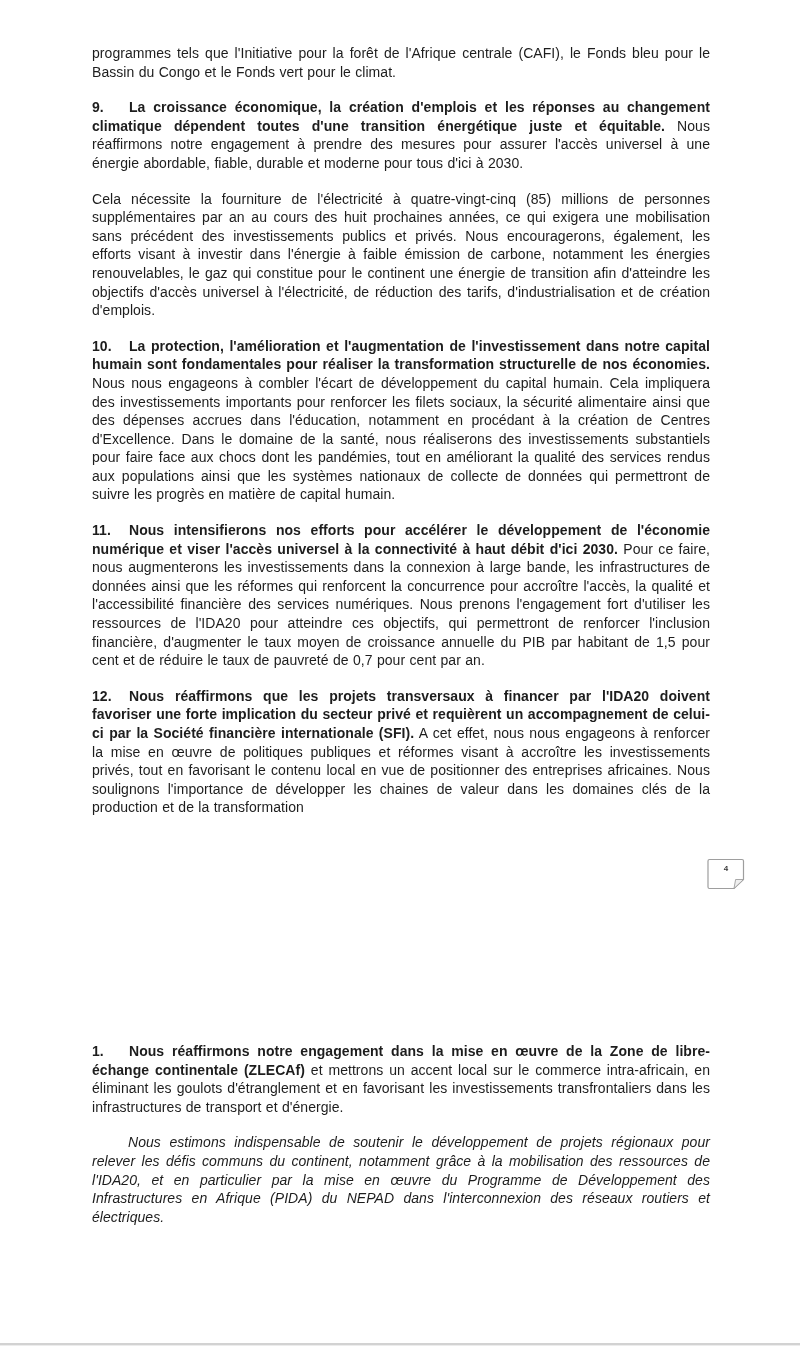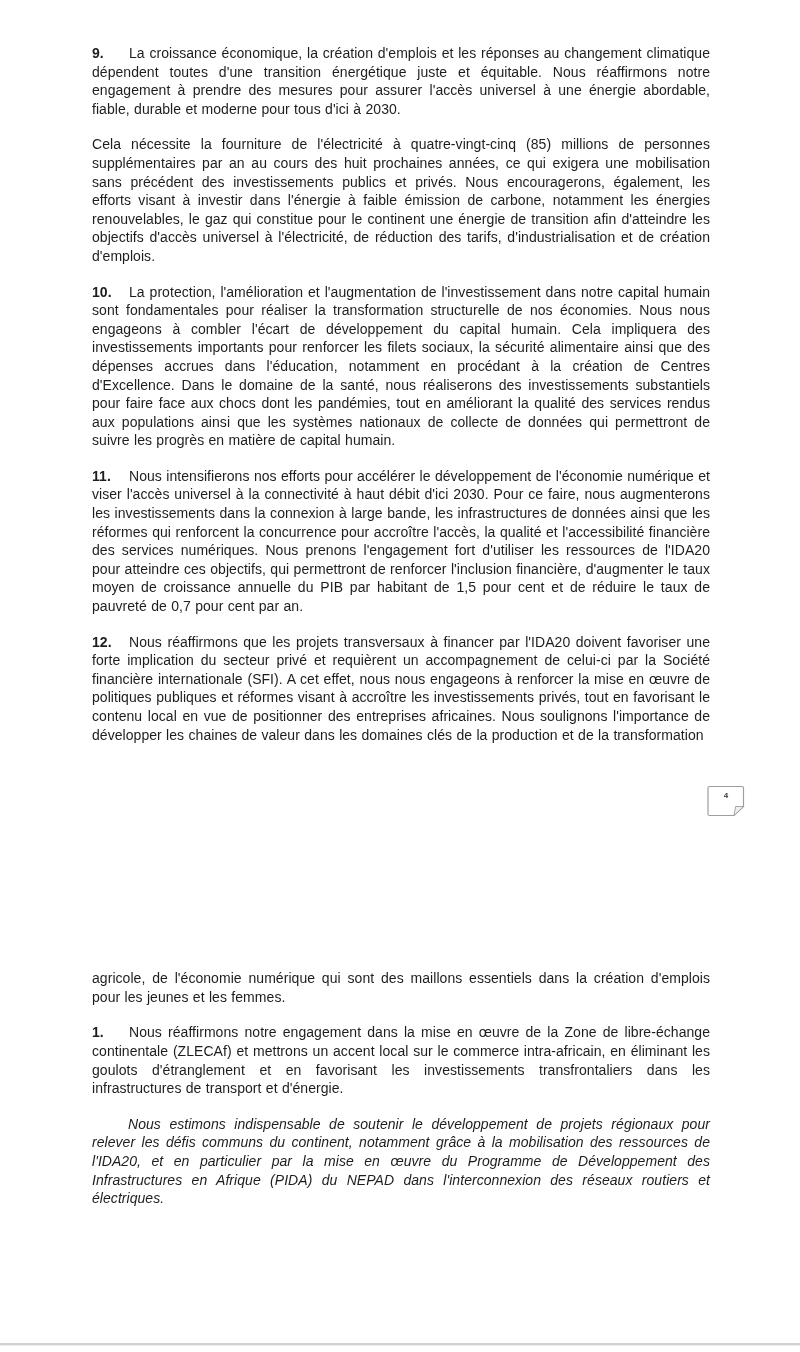--- a/index.html
+++ b/index.html
@@ -22,21 +22,21 @@
     width: 618px;
   }
   p.para {
     margin: 0 0 17px 0;
     font-size: 14px;
     line-height: 18.6px;
     text-align: justify;
     letter-spacing: 0.05px;
     word-spacing: 0.4px;
   }
-  .bold-run { font-weight: 400; }
+  .bold-run { font-weight: 700; }
   .pnum {
     display: inline-block;
     min-width: 37px;
     font-weight: 700;
   }
   .indent-first { text-indent: 36px; font-style: italic; }
   .page-gap {
     position: relative;
     height: 208px;
   }
@@ -65,20 +65,23 @@
     height: 2px;
     background: #d2d2d2;
     border-bottom: 1px solid #ececec;
   }
 </style>
 </head>
 <body>
 
 <div class="text-col">
 
+  <p class="para">
+    <span>programmes tels que l'Initiative pour la forêt de l'Afrique centrale (CAFI), le Fonds bleu pour le Bassin du Congo et le Fonds vert pour le climat.</span>
+  </p>
 
   <p class="para">
     <span class="pnum">9.</span><span class="bold-run">La croissance économique, la création d'emplois et les réponses au changement climatique dépendent toutes d'une transition énergétique juste et équitable.</span><span> Nous réaffirmons notre engagement à prendre des mesures pour assurer l'accès universel à une énergie abordable, fiable, durable et moderne pour tous d'ici à 2030.</span>
   </p>
 
   <p class="para">
     <span>Cela nécessite la fourniture de l'électricité à quatre-vingt-cinq (85) millions de personnes supplémentaires par an au cours des huit prochaines années, ce qui exigera une mobilisation sans précédent des investissements publics et privés. Nous encouragerons, également, les efforts visant à investir dans l'énergie à faible émission de carbone, notamment les énergies renouvelables, le gaz qui constitue pour le continent une énergie de transition afin d'atteindre les objectifs d'accès universel à l'électricité, de réduction des tarifs, d'industrialisation et de création d'emplois.</span>
   </p>
 
   <p class="para">
@@ -96,23 +99,20 @@
   <div class="page-gap">
     <div class="page-marker">
       <svg width="38" height="32" viewBox="0 0 38 32">
         <path d="M2.5 1.5 H35 a1.5 1.5 0 0 1 1.5 1.5 V21.5 L27 30.5 H2.5 A1.5 1.5 0 0 1 1 29 V3 a1.5 1.5 0 0 1 1.5-1.5 Z" fill="#ffffff" stroke="#9e9e9e" stroke-width="1.2"></path>
         <path d="M36.5 21.5 L27 30.5 L28.6 21.5 Z" fill="#efefef" stroke="#9e9e9e" stroke-width="0.9"></path>
       </svg>
       <span class="pm-glyph">4</span>
     </div>
   </div>
 
-  <p class="para">
-    <span>agricole, de l'économie numérique qui sont des maillons essentiels dans la création d'emplois pour les jeunes et les femmes.</span>
-  </p>
 
   <p class="para">
     <span class="pnum">1.</span><span class="bold-run">Nous réaffirmons notre engagement dans la mise en œuvre de la Zone de libre-échange continentale (ZLECAf)</span><span> et mettrons un accent local sur le commerce intra-africain, en éliminant les goulots d'étranglement et en favorisant les investissements transfrontaliers dans les infrastructures de transport et d'énergie.</span>
   </p>
 
   <p class="para indent-first">
     <span>Nous estimons indispensable de soutenir le développement de projets régionaux pour relever les défis communs du continent, notamment grâce à la mobilisation des ressources de l'IDA20, et en particulier par la mise en œuvre du Programme de Développement des Infrastructures en Afrique (PIDA) du NEPAD dans l'interconnexion des réseaux routiers et électriques.</span>
   </p>
 
 </div>

